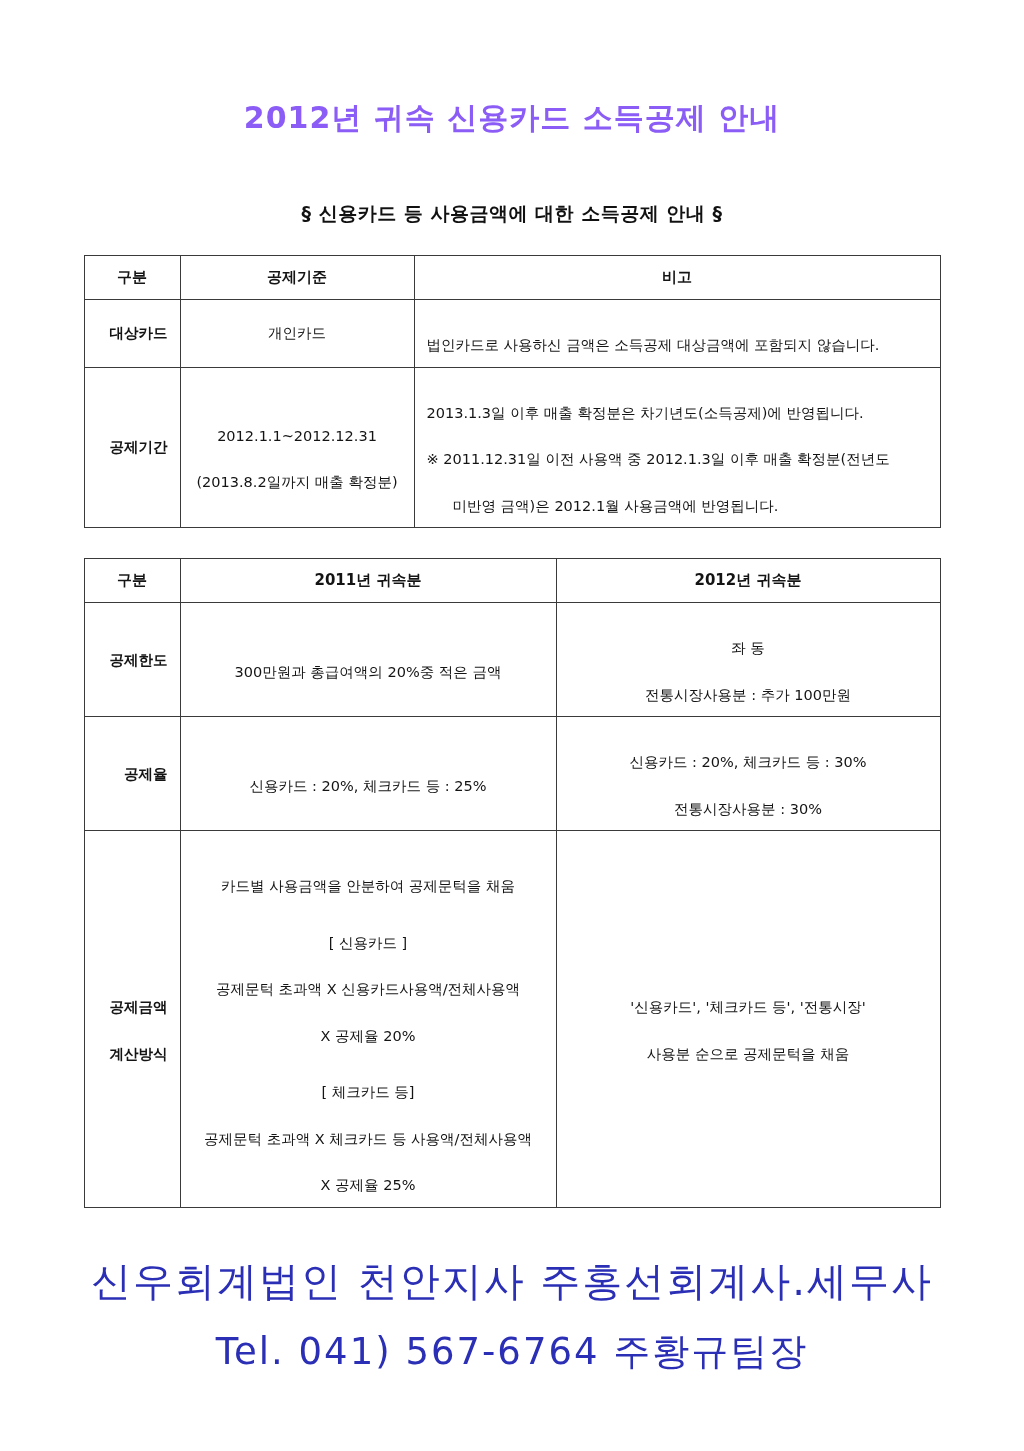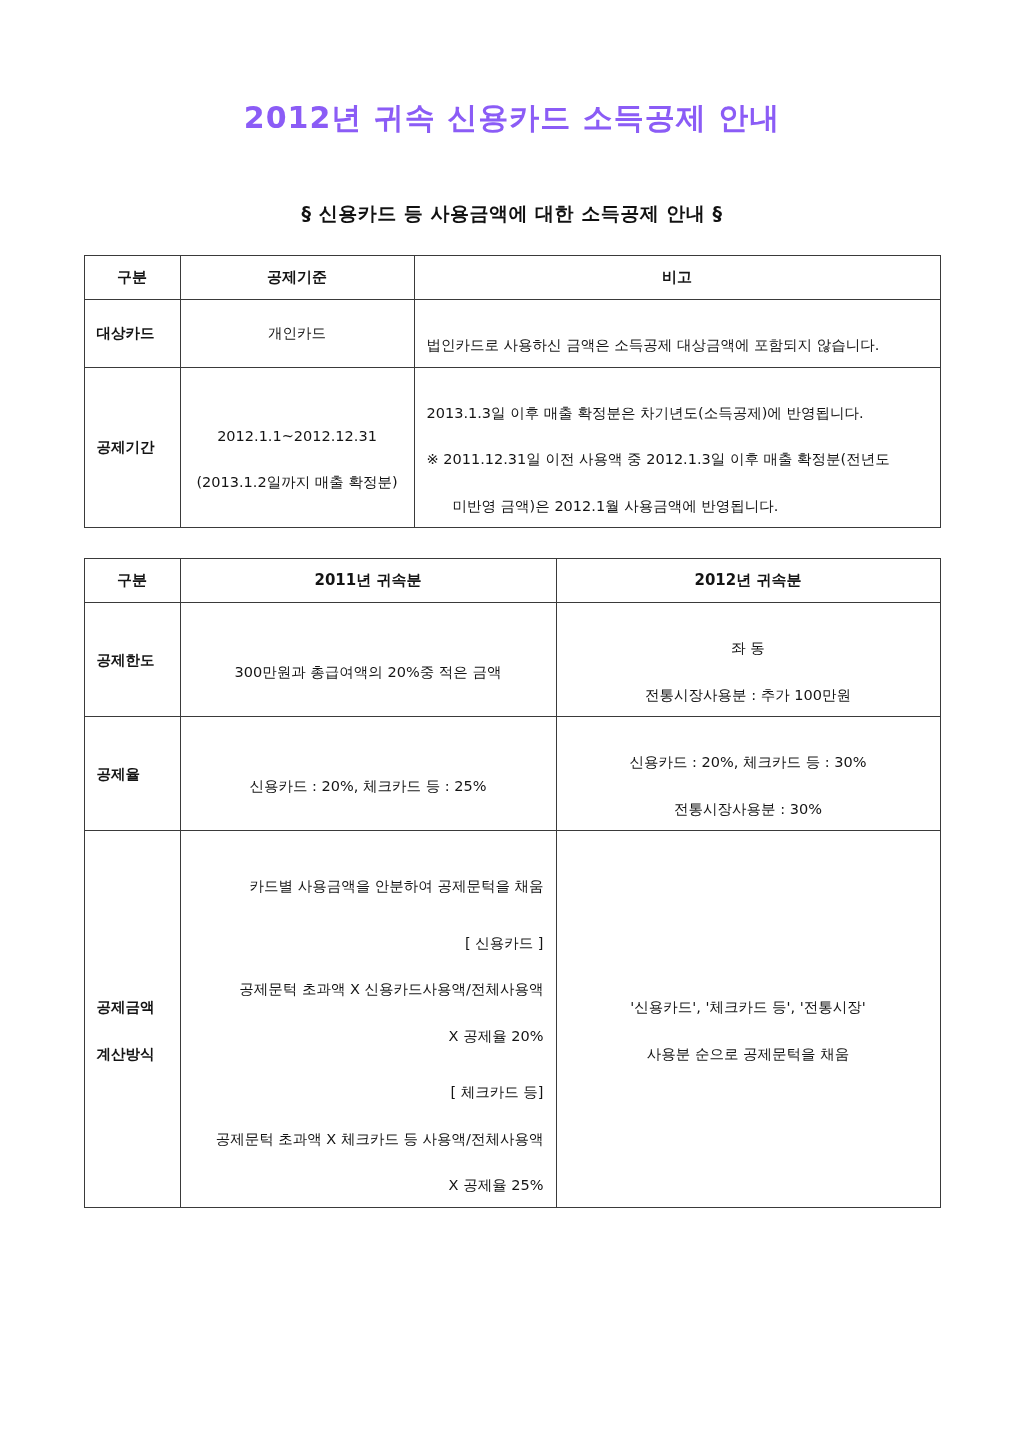--- a/index.html
+++ b/index.html
@@ -58,21 +58,21 @@
     color: #141414;
   }
   table.grid th {
     font-weight: bold;
     text-align: center;
     font-size: 15px;
   }
   td.c { text-align: center; }
   td.l { text-align: left; }
   td.hd {
-    text-align: left;
+    text-align: right;
     font-weight: bold;
     font-size: 15px;
   }
 
   
   .sec1 col.c1 { width: 96px; }
   .sec1 col.c2 { width: 234px; }
   .sec1 col.c3 { width: 526px; }
 
   
@@ -125,21 +125,21 @@
         <td class="hd">대상카드</td>
         <td class="c">개인카드</td>
         <td class="l">
           <span class="blk">법인카드로 사용하신 금액은 소득공제 대상금액에 포함되지 않습니다.</span>
         </td>
       </tr>
       <tr>
         <td class="hd">공제기간</td>
         <td class="c">
           <span class="blk">2012.1.1~2012.12.31</span>
-          <span class="blk">(2013.1.2일까지 매출 확정분)</span>
+          <span class="blk">(2013.8.2일까지 매출 확정분)</span>
         </td>
         <td class="l">
           <span class="blk">2013.1.3일 이후 매출 확정분은 차기년도(소득공제)에 반영됩니다.</span>
           <span class="blk">※ 2011.12.31일 이전 사용액 중 2012.1.3일 이후 매출 확정분(전년도</span>
           <span class="blk" style="padding-left:26px;">미반영 금액)은 2012.1월 사용금액에 반영됩니다.</span>
         </td>
       </tr>
     </tbody>
   </table>
 
@@ -176,35 +176,37 @@
         <td class="c">
           <span class="blk">신용카드 : 20%, 체크카드 등 : 30%</span>
           <span class="blk">전통시장사용분 : 30%</span>
         </td>
       </tr>
       <tr>
         <td class="hd">
           <span class="blk">공제금액</span>
           <span class="blk">계산방식</span>
         </td>
-        <td class="c" style="padding-top:20px;text-align:right;">
+        <td class="c" style="padding-top:20px;">
           <span class="blk">카드별 사용금액을 안분하여 공제문턱을 채움</span>
           <span class="small-gap"></span>
           <span class="blk">[ 신용카드 ]</span>
           <span class="blk">공제문턱 초과액 X 신용카드사용액/전체사용액</span>
           <span class="blk">X 공제율 20%</span>
           <span class="small-gap"></span>
           <span class="blk">[ 체크카드 등]</span>
           <span class="blk">공제문턱 초과액 X 체크카드 등 사용액/전체사용액</span>
           <span class="blk">X 공제율 25%</span>
         </td>
         <td class="c">
           <span class="blk">'신용카드', '체크카드 등', '전통시장'</span>
           <span class="blk">사용분 순으로 공제문턱을 채움</span>
         </td>
       </tr>
     </tbody>
   </table>
 
   <div class="footer">
+    <div class="line1">신우회계법인 천안지사 주홍선회계사.세무사</div>
+    <div class="line2">Tel. 041) 567-6764 주황규팀장</div>
   </div>
 
 </div>
 
 </body></html>

